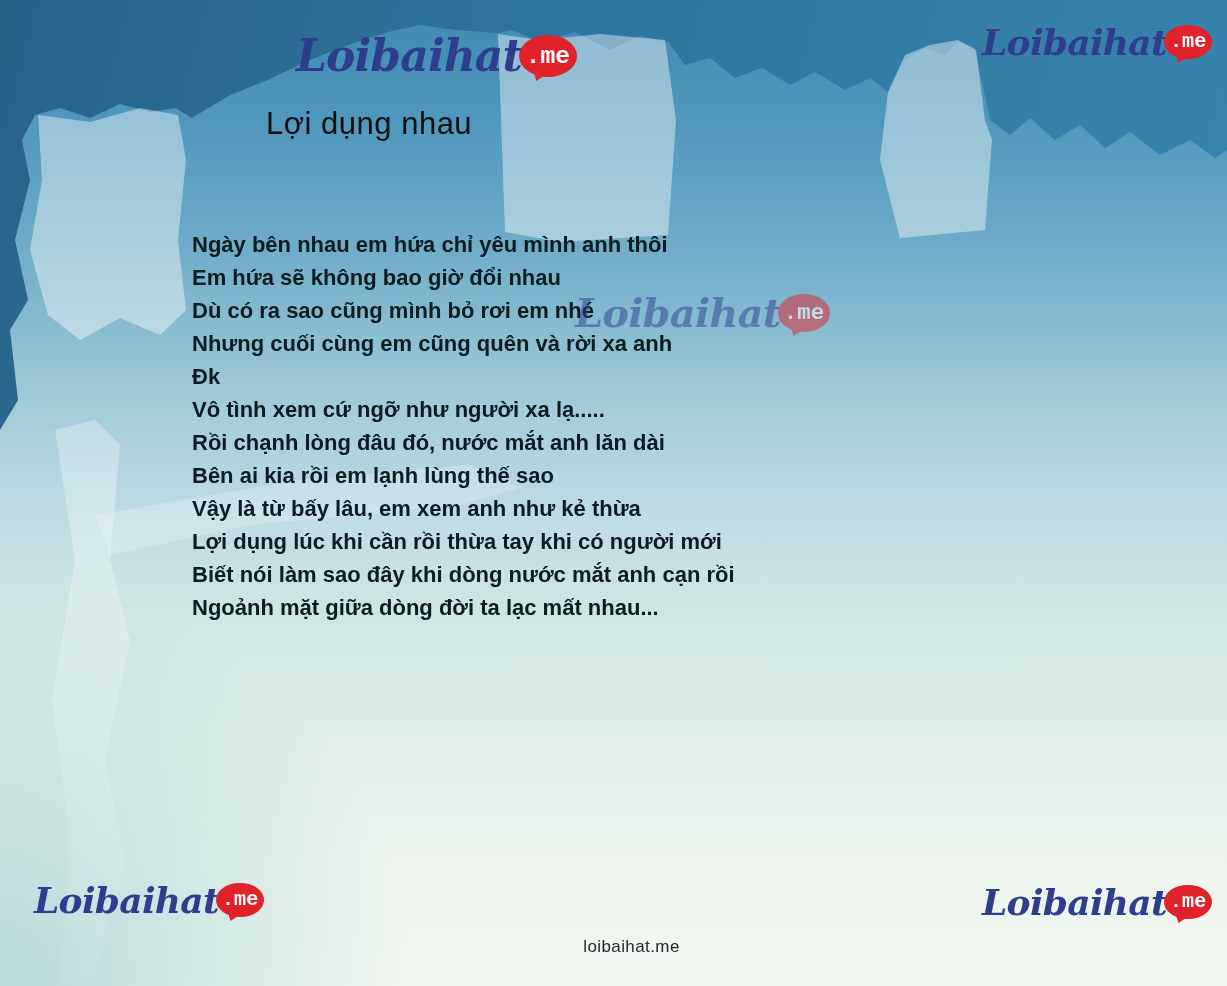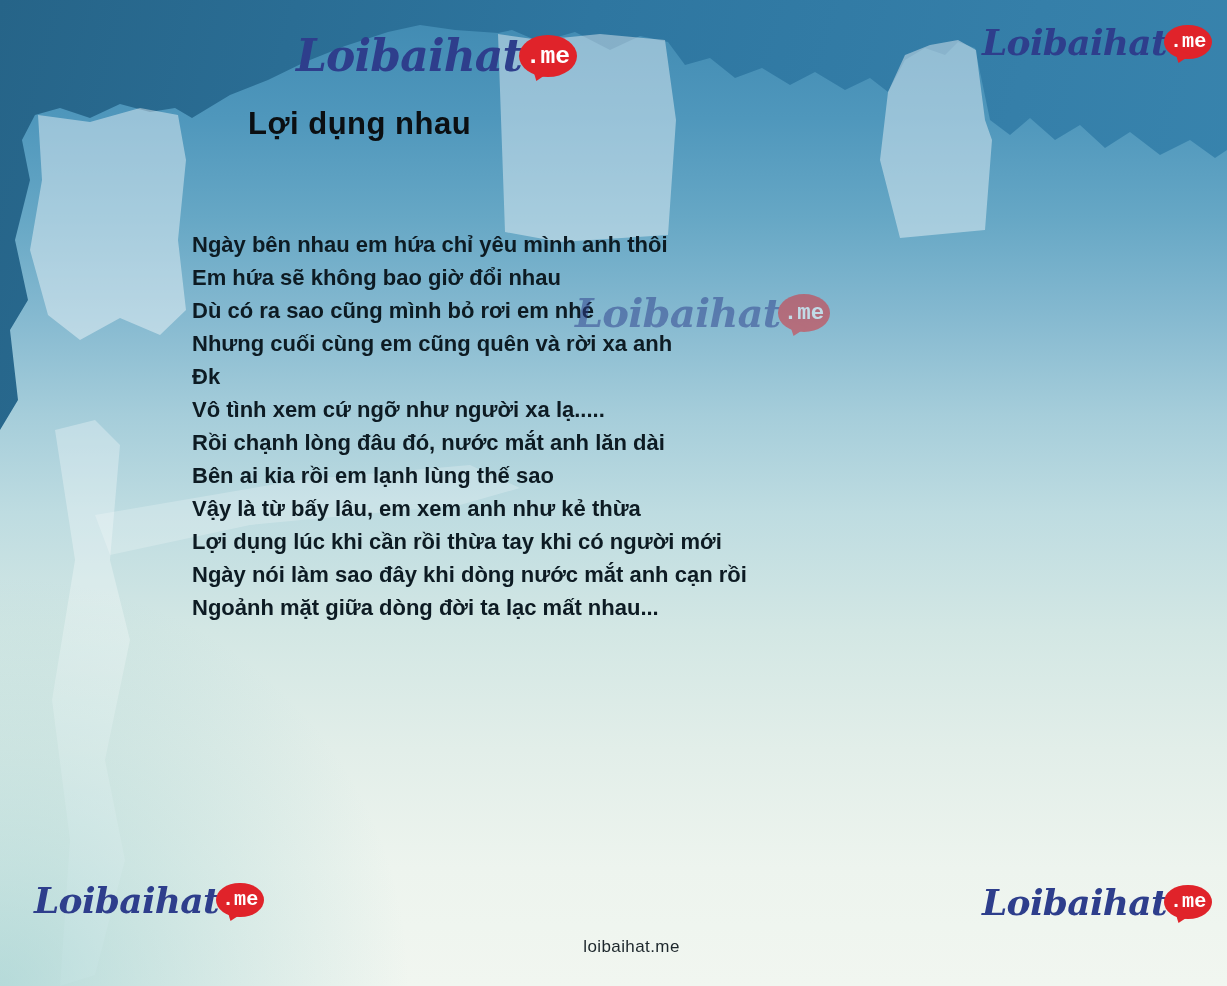--- a/index.html
+++ b/index.html
@@ -70,22 +70,22 @@
     transform:rotate(20deg);
   }
   .logo.size-top{font-size:44px;left:296px;top:34px;}
   .logo.size-corner{font-size:36px;}
   .logo.tr{left:982px;top:24px;}
   .logo.bl{left:34px;top:882px;}
   .logo.br{left:982px;top:884px;}
   .logo.watermark{font-size:40px;left:575px;top:293px;opacity:.5;}
   
   .song-title{
-    position:absolute;left:248px;top:106px;
-    font-size:31px;font-weight:700;color:var(--title-text);letter-spacing:.5px;text-align:center;
+    position:absolute;left:266px;top:106px;
+    font-size:31px;font-weight:400;color:var(--title-text);letter-spacing:.5px;text-align:center;
   }
   .lyrics{
     position:absolute;left:192px;top:228px;
     font-size:22px;font-weight:700;line-height:33px;color:var(--lyrics-text);
     white-space:nowrap;
   }
   .footer-site{
     position:absolute;left:0;right:0;top:937px;text-align:center;text-indent:36px;
     font-size:17px;color:var(--footer-text);letter-spacing:.4px;
   }
@@ -114,21 +114,21 @@
     <div class="lyric-line">Ngày bên nhau em hứa chỉ yêu mình anh thôi</div>
     <div class="lyric-line">Em hứa sẽ không bao giờ đổi nhau</div>
     <div class="lyric-line">Dù có ra sao cũng mình bỏ rơi em nhé</div>
     <div class="lyric-line">Nhưng cuối cùng em cũng quên và rời xa anh</div>
     <div class="lyric-line">Đk</div>
     <div class="lyric-line">Vô tình xem cứ ngỡ như người xa lạ.....</div>
     <div class="lyric-line">Rồi chạnh lòng đâu đó, nước mắt anh lăn dài</div>
     <div class="lyric-line">Bên ai kia rồi em lạnh lùng thế sao</div>
     <div class="lyric-line">Vậy là từ bấy lâu, em xem anh như kẻ thừa</div>
     <div class="lyric-line">Lợi dụng lúc khi cần rồi thừa tay khi có người mới</div>
-    <div class="lyric-line">Ngày nói làm sao đây khi dòng nước mắt anh cạn rồi</div>
+    <div class="lyric-line">Biết nói làm sao đây khi dòng nước mắt anh cạn rồi</div>
     <div class="lyric-line">Ngoảnh mặt giữa dòng đời ta lạc mất nhau...</div>
   </div>
 
   <div class="logo watermark">
     <span class="logo-script">Loibaihat</span>
     <span class="logo-bubble">.me</span>
   </div>
 
   <div class="logo size-corner tr">
     <span class="logo-script">Loibaihat</span>

